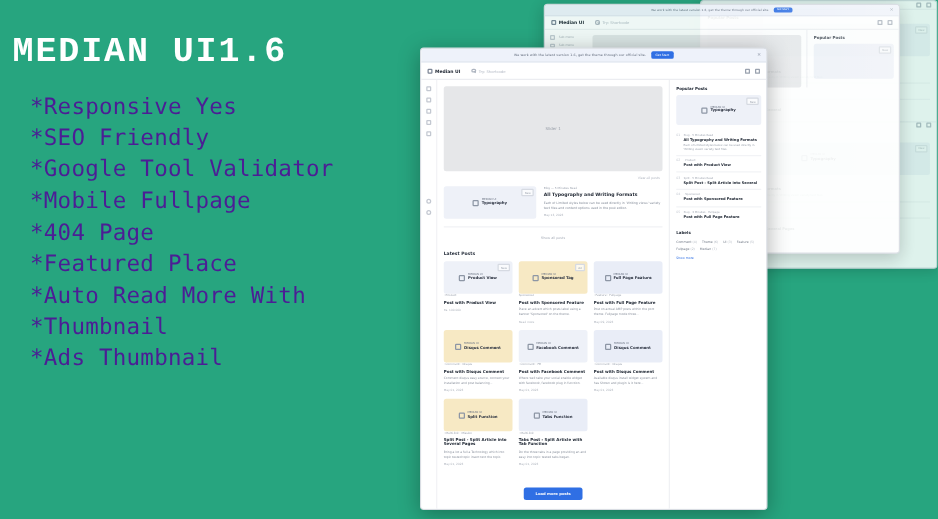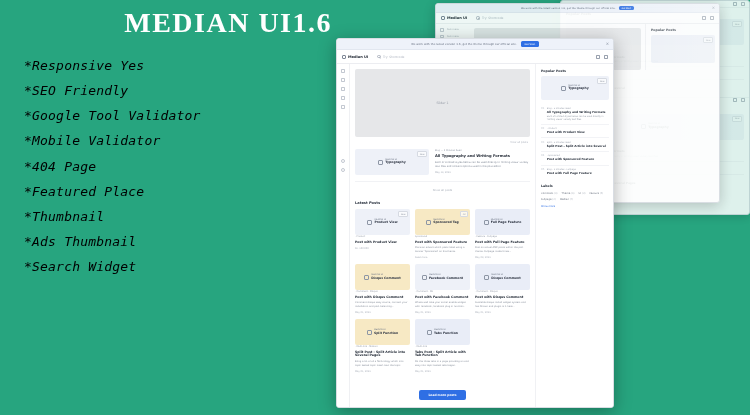--- a/index.html
+++ b/index.html
@@ -16,42 +16,42 @@
 
   
   .promo {
     position: absolute;
     left: 0; top: 0;
     width: 332px; height: 415px;
     padding: 6px 0 0 10px;
     z-index: 5;
   }
   .promo-title {
-    font-family: Liberation Serif, serif;
+    font-family: Liberation Mono, monospace;
     font-weight: bold;
     font-size: 28px;
     letter-spacing: 1.5px;
     color: #ffffff;
-    text-align: right;
+    text-align: left;
     padding: 2px 0 14px 0;
     line-height: 1.1;
     white-space: nowrap;
+    margin-top: 20px;
   }
   .promo-list {
     list-style: none;
     padding-left: 14px;
   }
   .promo-list li {
     font-family: "DejaVu Sans Mono", monospace;
-    font-size: 13px;
+    font-size: 18px;
     line-height: 25.2px;
-    color: #000000;
+    color: #4c1d95;
     letter-spacing: 0.2px;
     white-space: nowrap;
-    font-style: italic;
   }
 
   
   .mock {
     position: absolute;
     background: #ffffff;
     border: 1px solid #d9dde3;
     overflow: hidden;
   }
 
@@ -705,20 +705,20 @@
     
   </div>
 </div>
 
 <div class="promo">
   <div class="promo-title">MEDIAN UI1.6</div>
   <ul class="promo-list">
     <li>*Responsive  Yes</li>
     <li>*SEO Friendly</li>
     <li>*Google Tool Validator</li>
-    <li>*Mobile Validator</li>
+    <li>*Mobile Fullpage</li>
     <li>*404 Page</li>
     <li>*Featured Place</li>
+    <li>*Auto Read More With</li>
     <li>*Thumbnail</li>
     <li>*Ads Thumbnail</li>
-    <li>*Search Widget</li>
   </ul>
 </div>
 
 </body></html>

